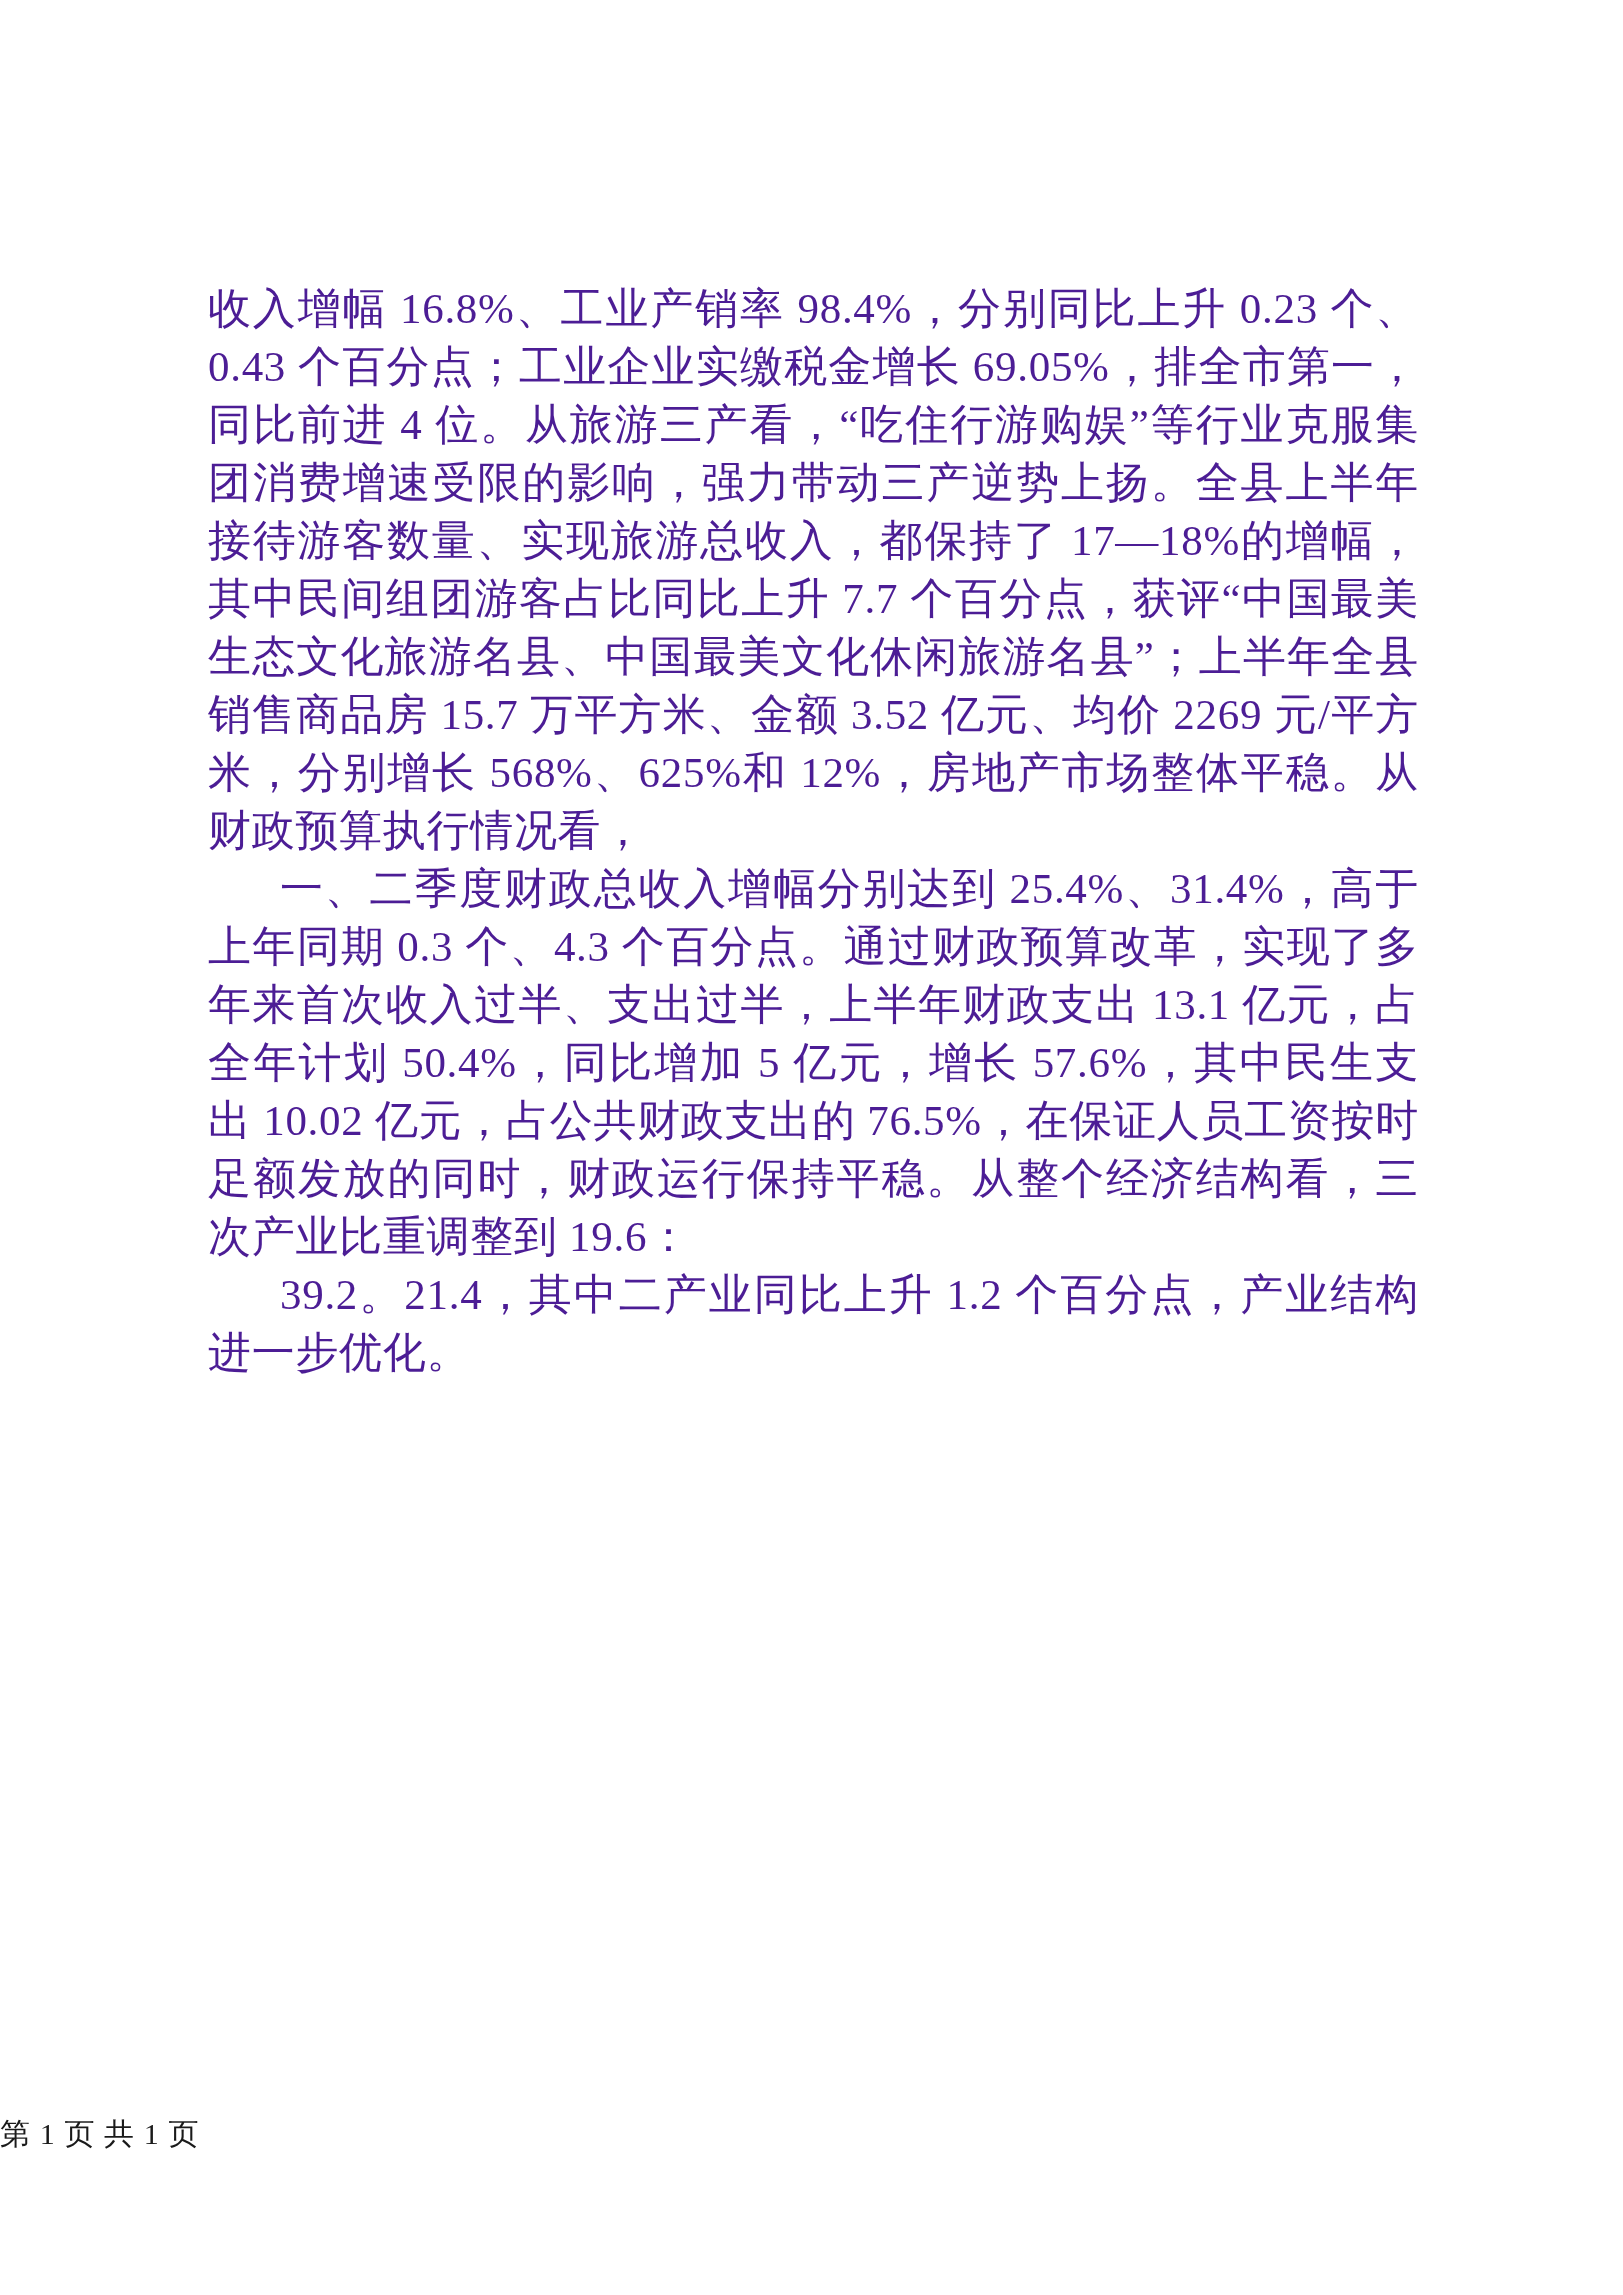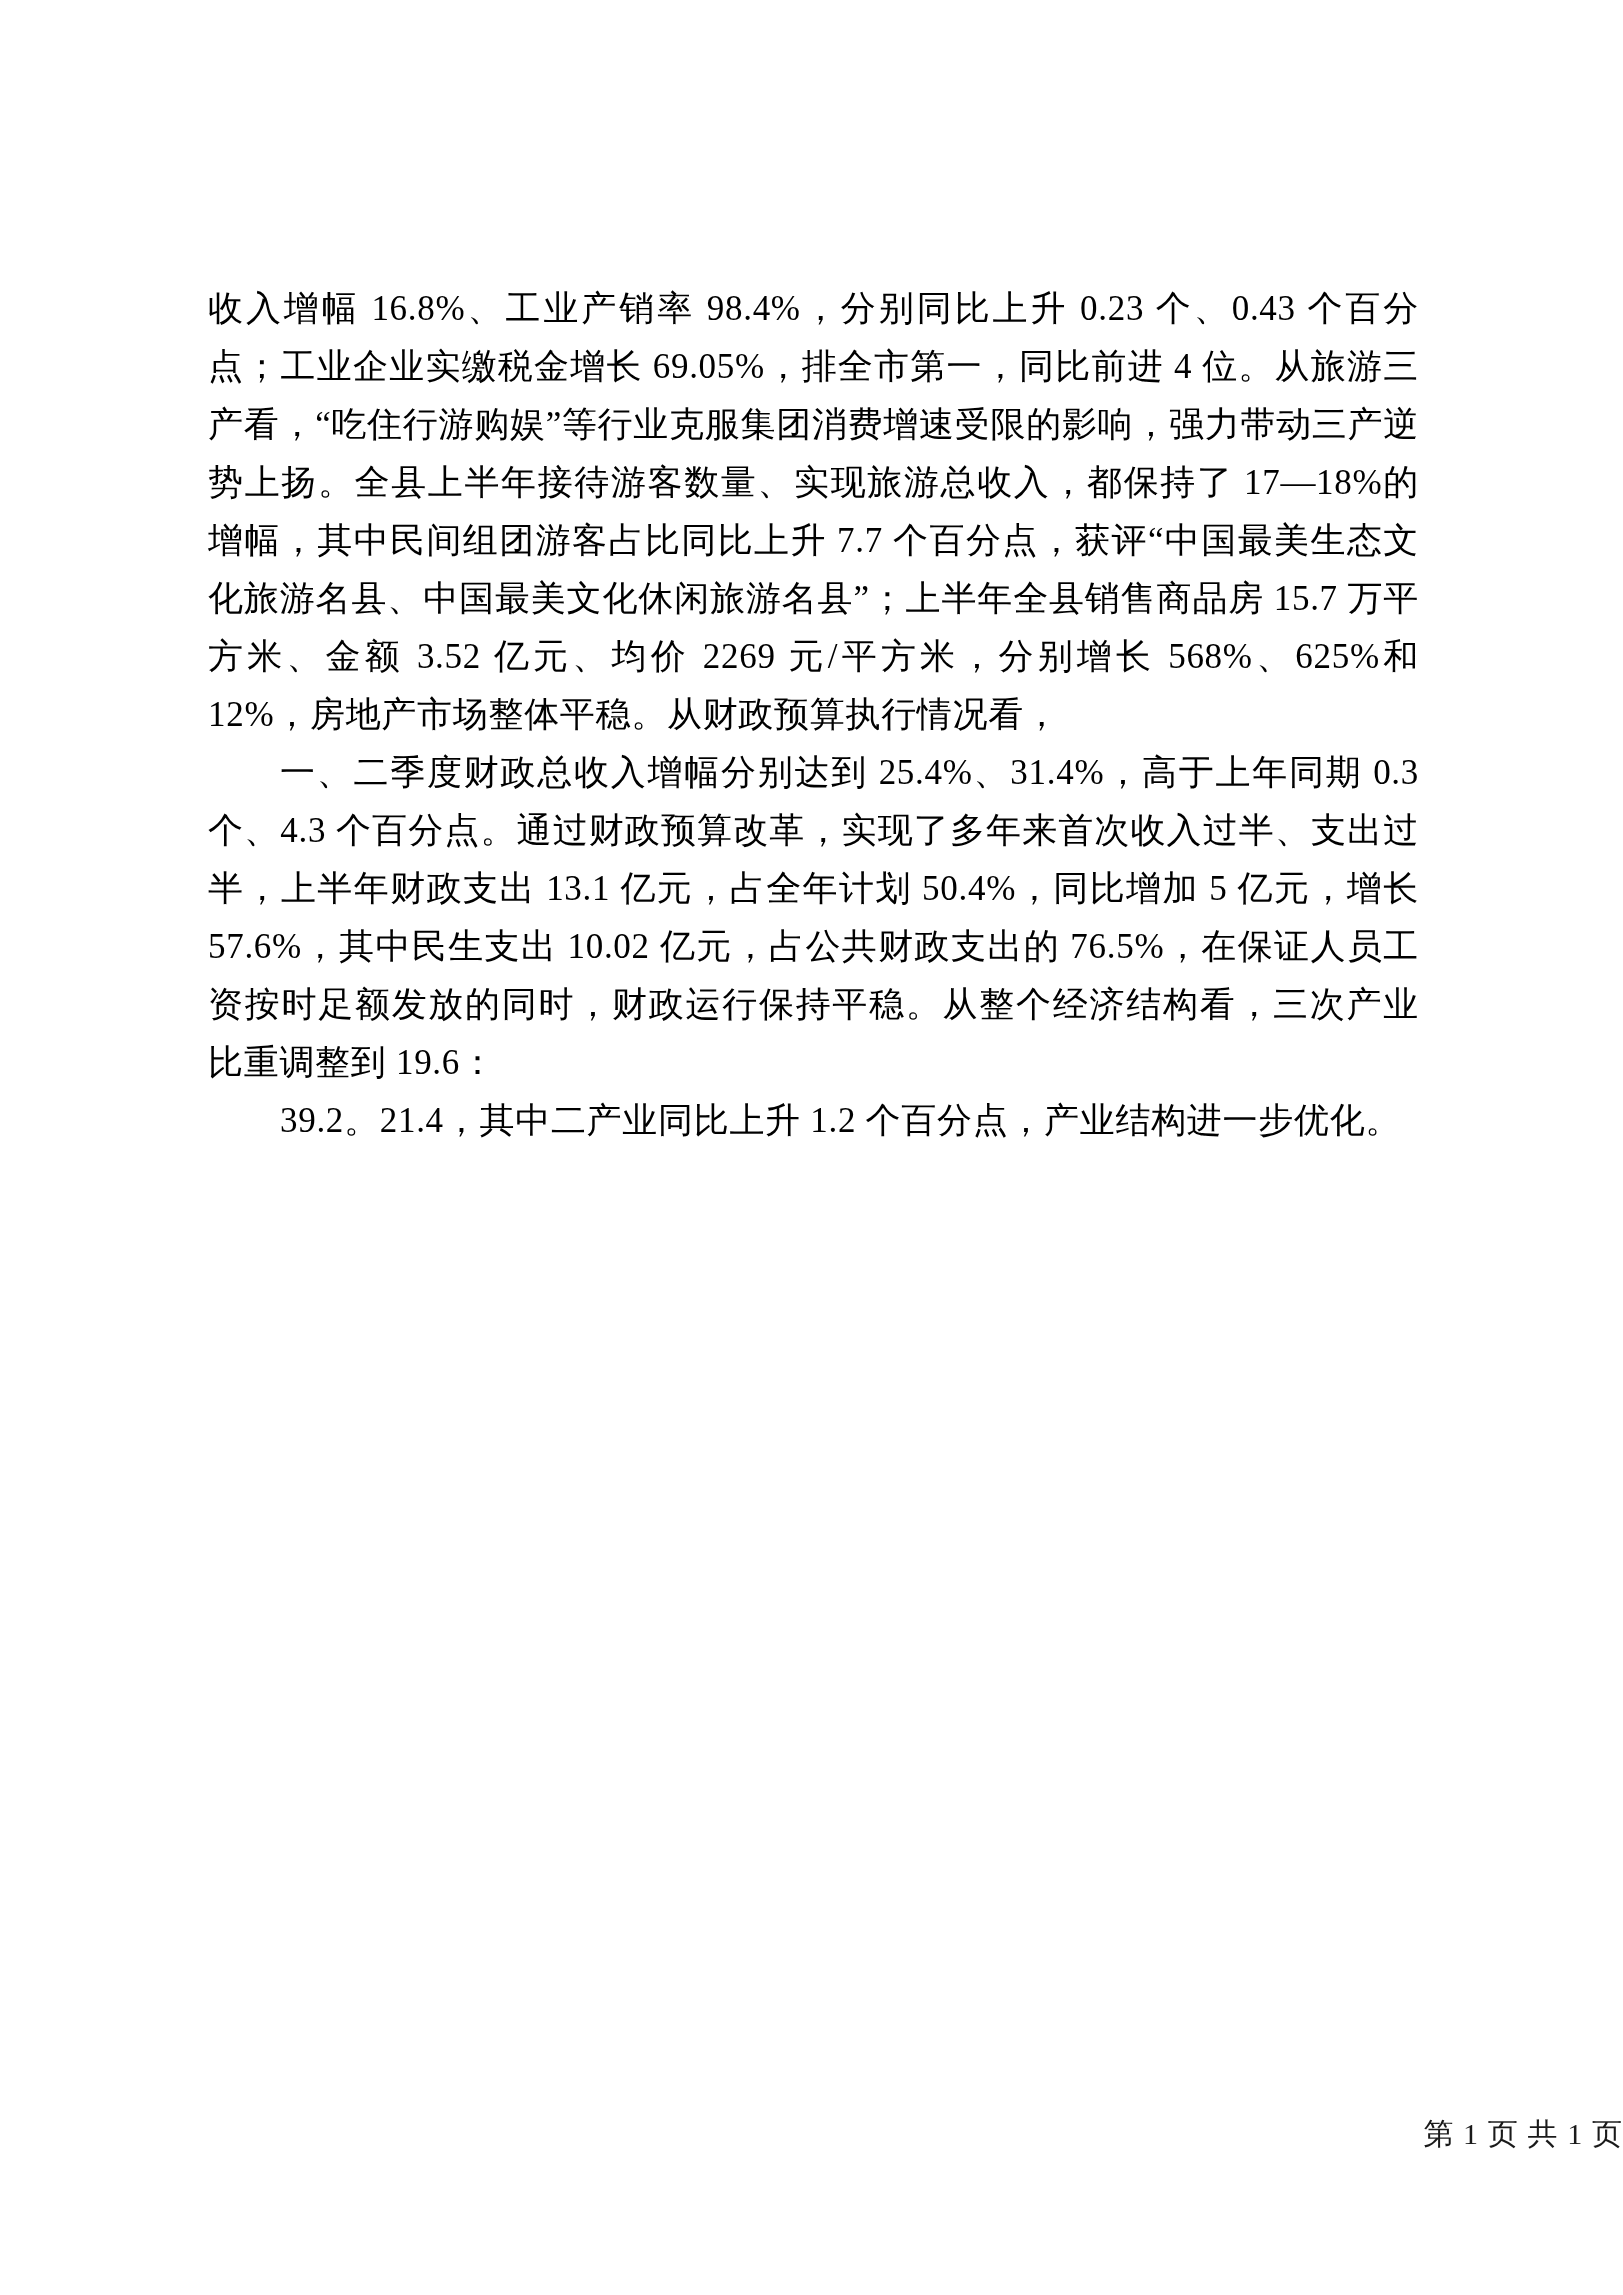--- a/index.html
+++ b/index.html
@@ -23,38 +23,38 @@
     height: 2295px;
     background: #ffffff;
   }
   .content {
     position: absolute;
     left: 208px;
     top: 280px;
     width: 1211px;
   }
   .para {
-    font-size: 35px;
+    font-size: 43px;
     line-height: 58px;
     letter-spacing: 0.7px;
     text-align: justify;
     text-justify: inter-ideograph;
     margin: 0 0 0 0;
-    color: #000000;
+    color: #4c1d95;
     font-weight: 400;
   }
   .para.indent {
     text-indent: 72px;
   }
   .footer {
     position: absolute;
     left: 0;
     top: 2114px;
     width: 1623px;
-    text-align: right;
+    text-align: left;
     font-size: 30px;
     letter-spacing: 1.1px;
     color: #1a1a1a;
     font-family: "Liberation Serif", "DejaVu Serif", serif;
   }
 </style>
 </head>
 <body>
 
 <div class="page">

